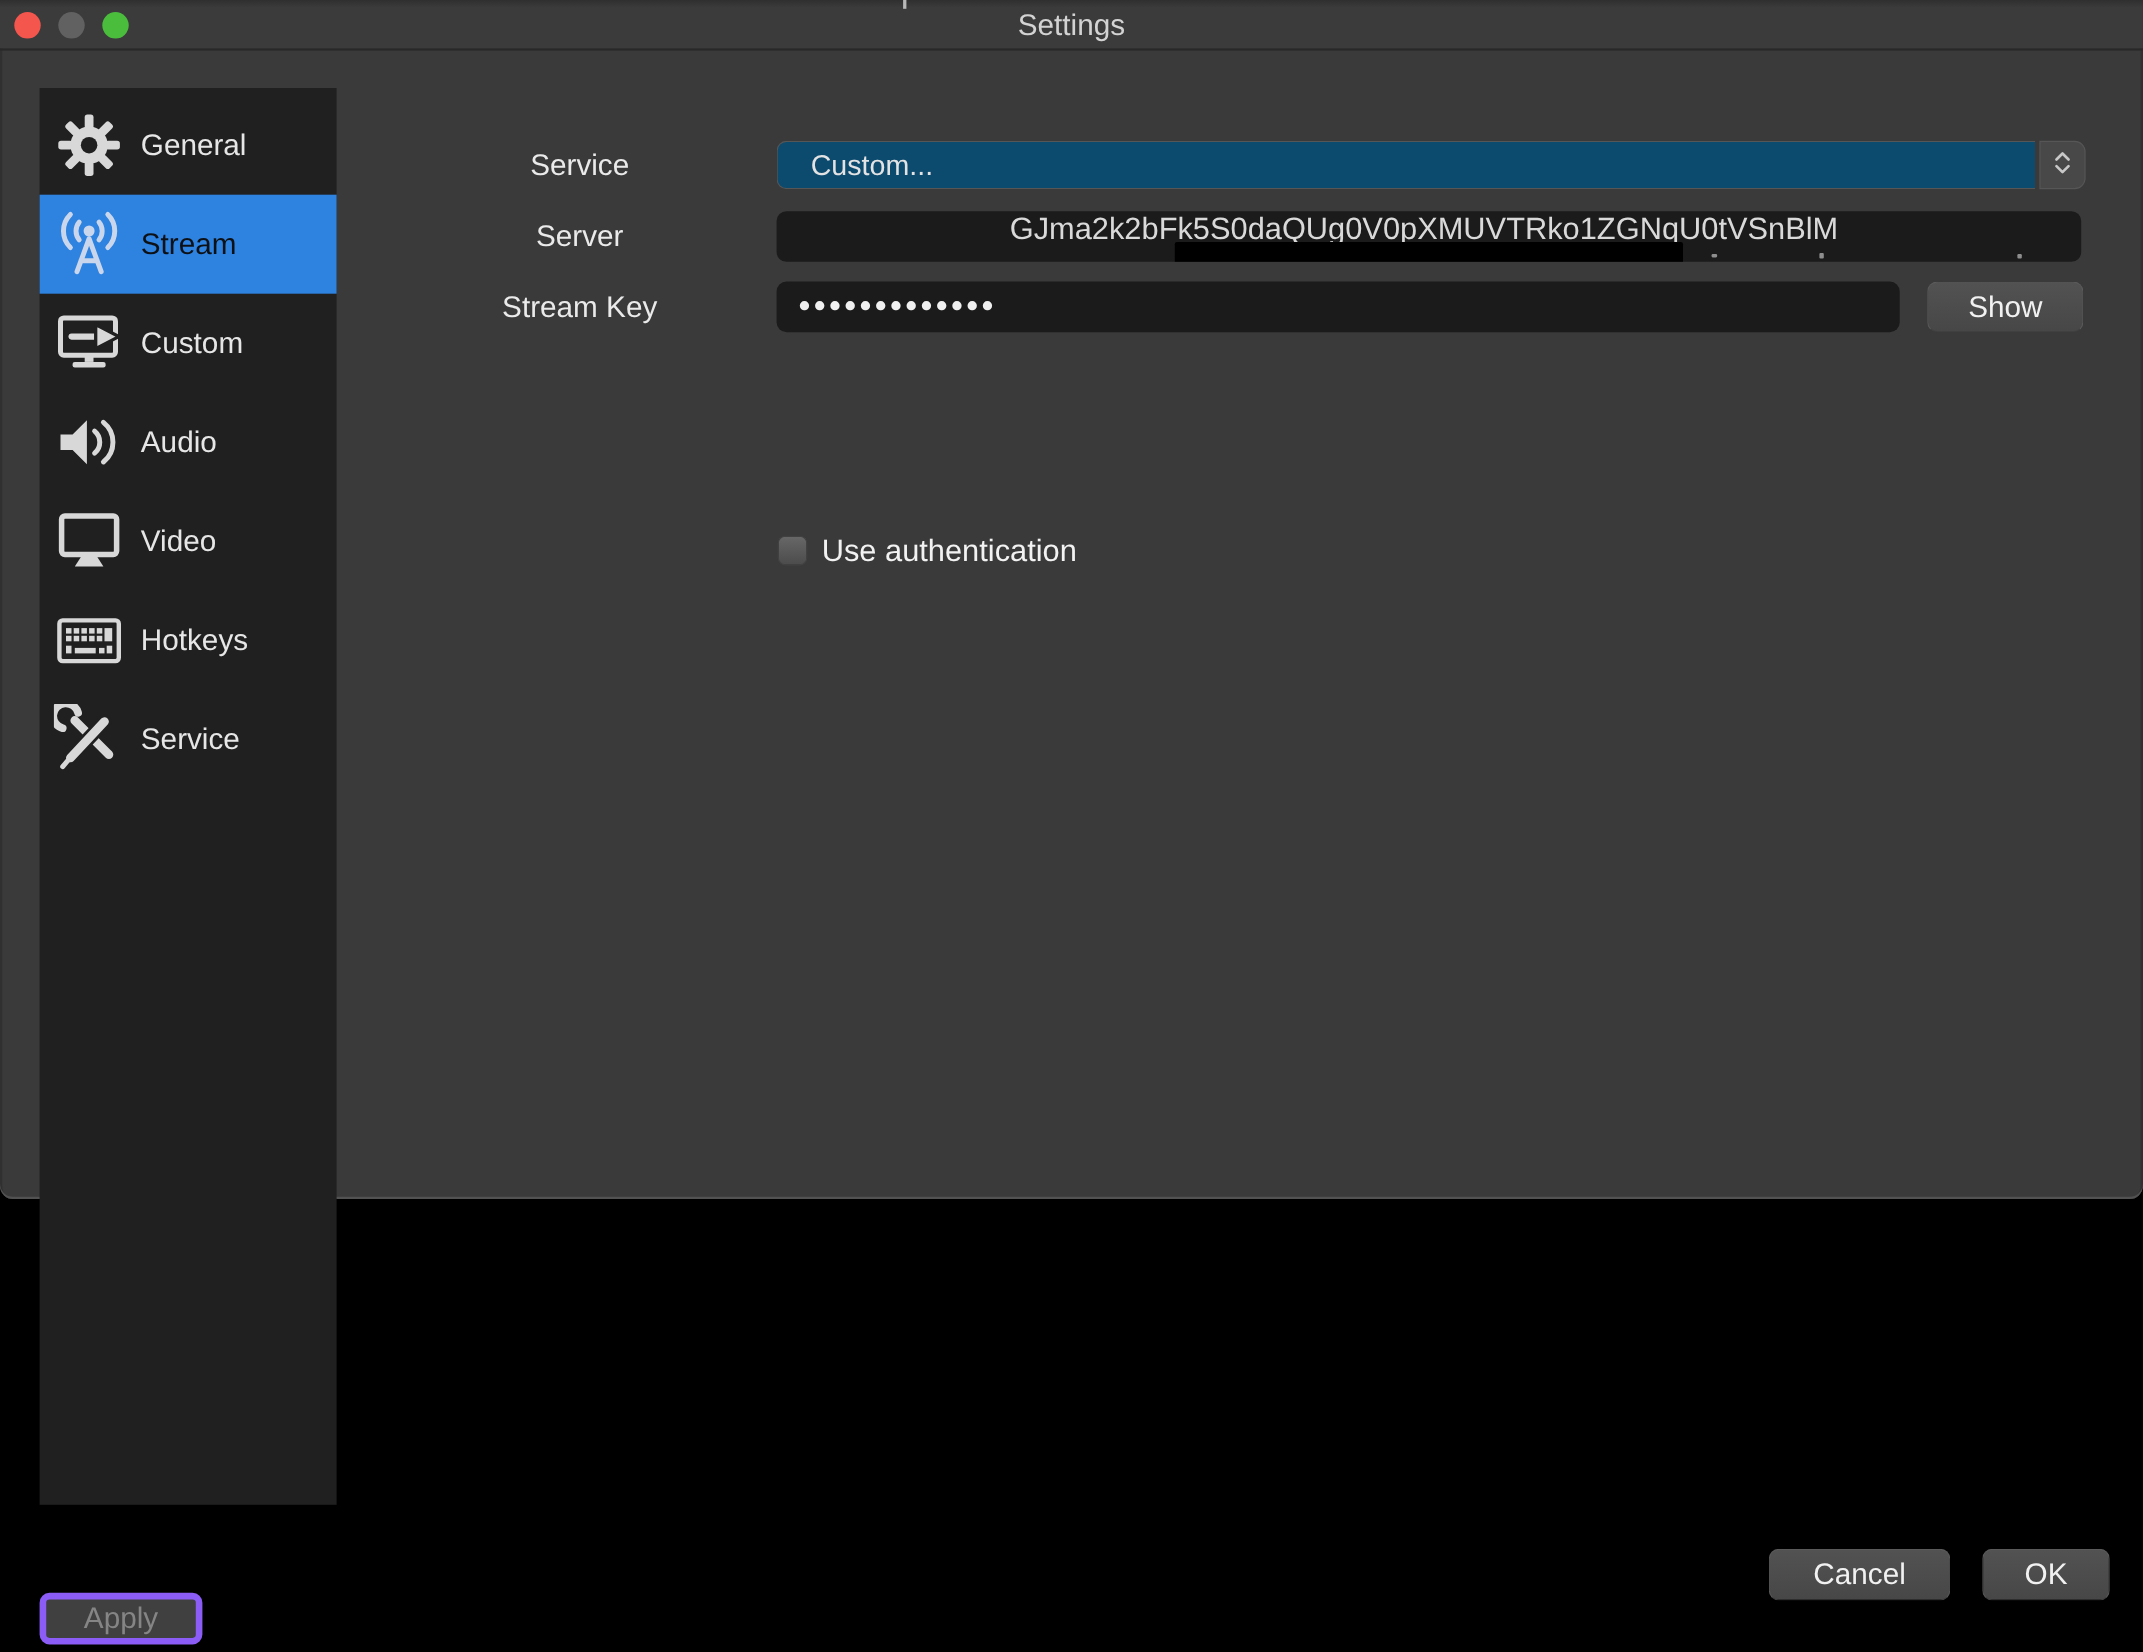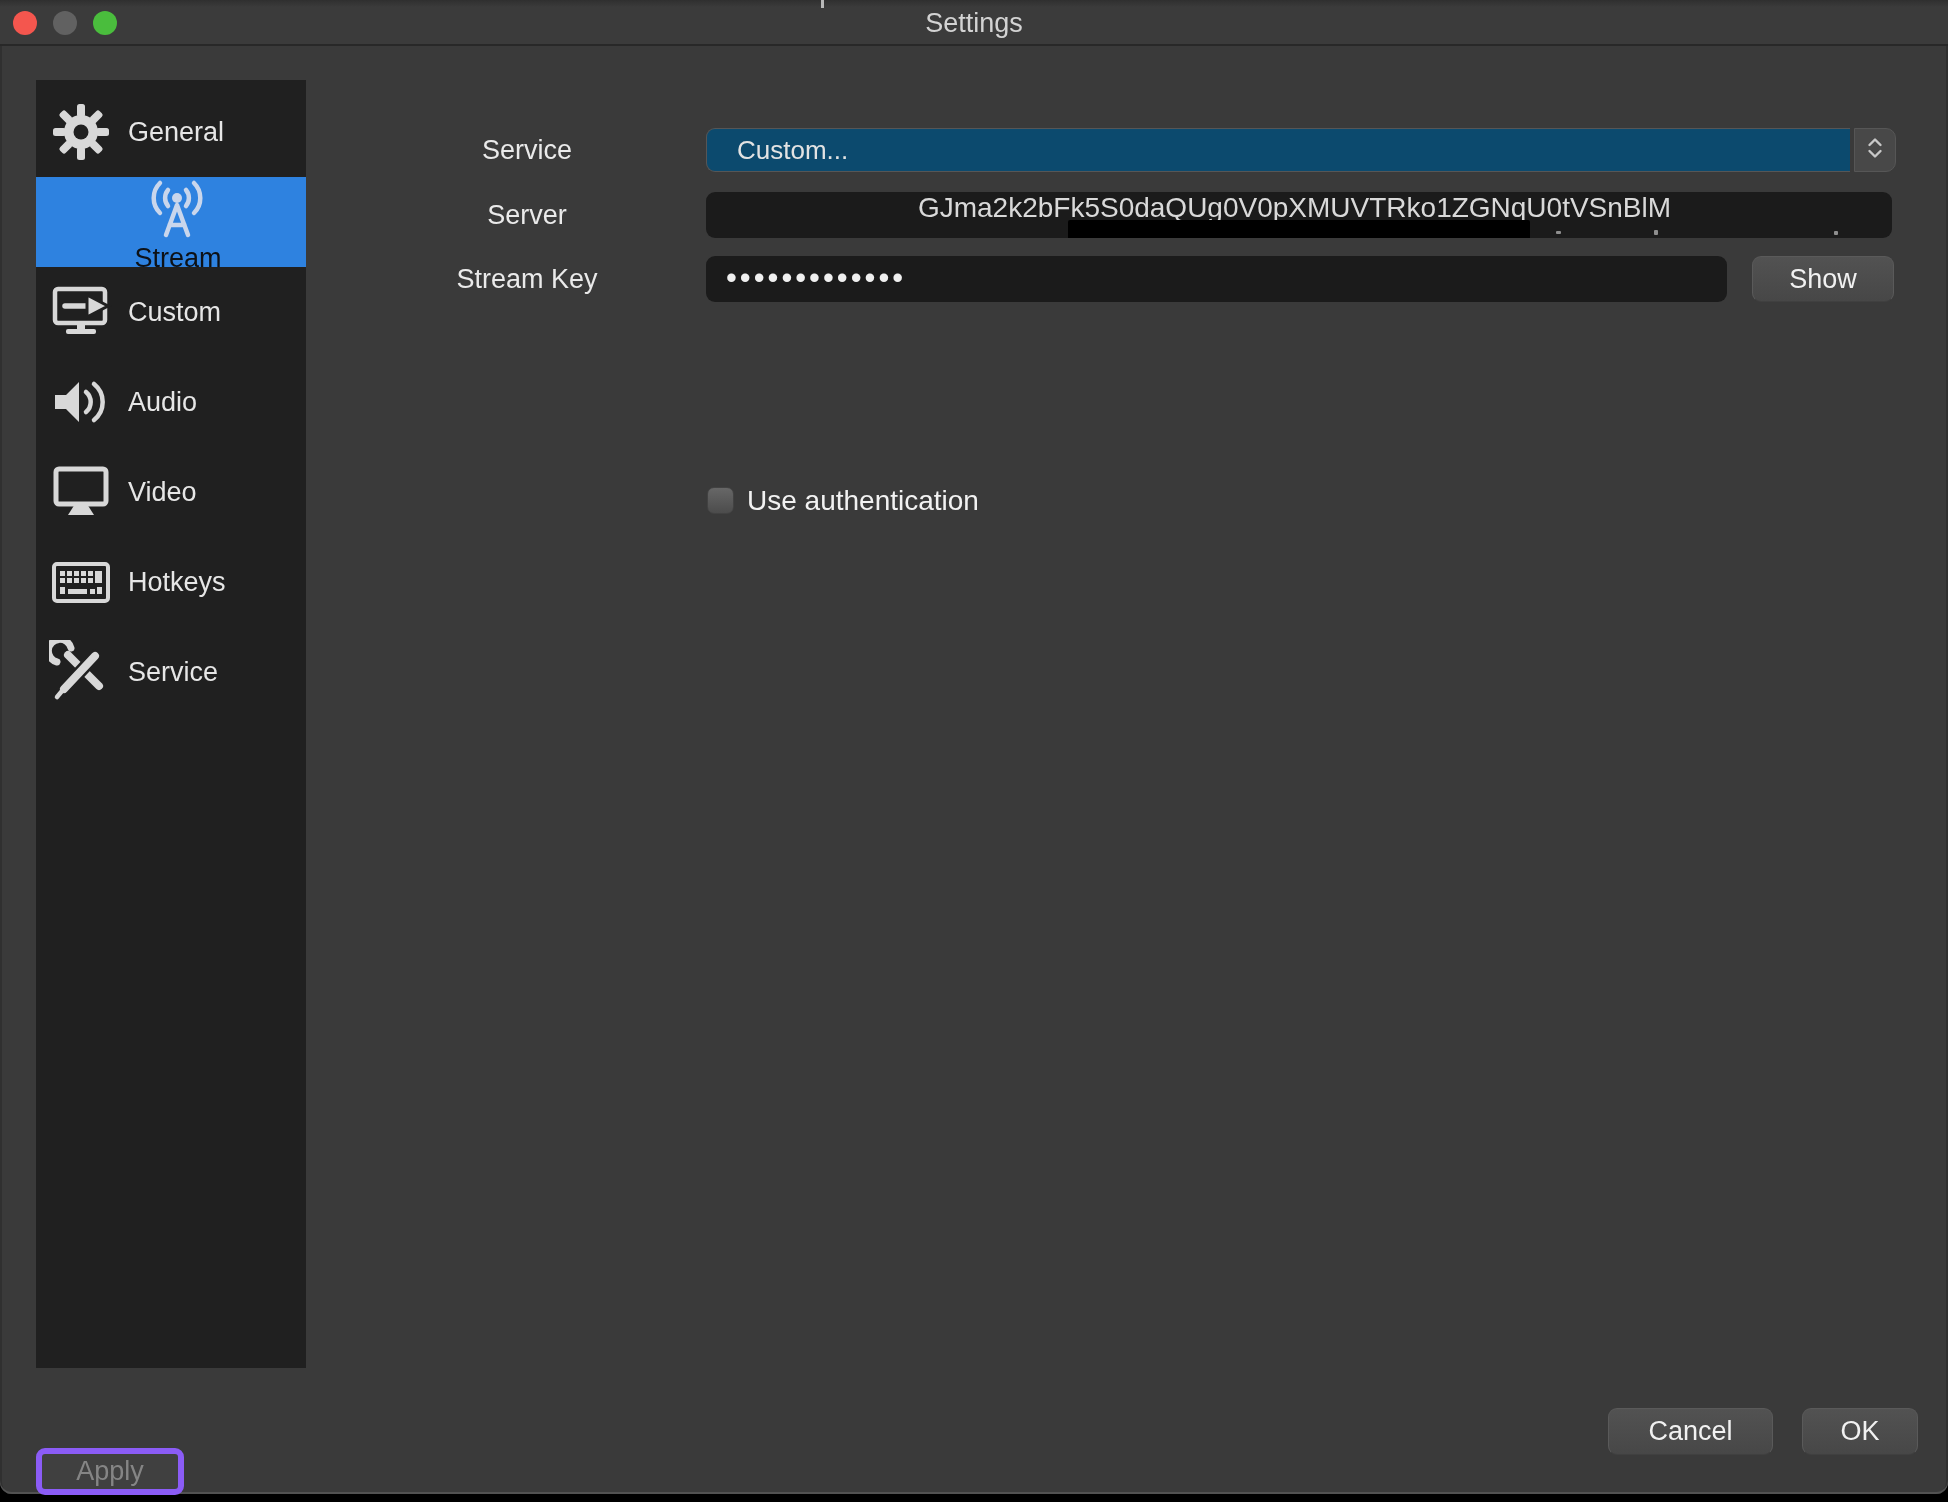--- a/index.html
+++ b/index.html
@@ -1,34 +1,34 @@
 <!DOCTYPE html>
 <html><head>
 <meta charset="utf-8">
 <style>
   html,body{margin:0;padding:0;background:#000;width:1948px;height:1502px;overflow:hidden;
     font-family:"Liberation Sans",sans-serif;-webkit-font-smoothing:antialiased;}
-  .window{position:absolute;left:0;top:0;width:1948px;height:1494px;background:#3a3a3a;
+  .window{position:absolute;left:0;top:0;width:1948px;height:1090px;background:#3a3a3a;
     border-radius:0 0 12px 12px;box-shadow:inset 0 -2px 0 #525252, inset 2px 0 0 #303030, inset -2px 0 0 #303030;}
   
   .titlebar{position:absolute;left:0;top:0;right:0;height:44px;
     background:linear-gradient(#2f2f2f 0px,#3b3b3b 7px,#3b3b3b);border-bottom:2px solid #282828;}
   .title{position:absolute;left:0;right:0;top:0;height:44px;line-height:46px;text-align:center;
     color:#d3d3d3;font-size:27px;}
   .tl{position:absolute;top:11px;width:24px;height:24px;border-radius:50%;}
   .tl.red{left:13px;background:#f4564e;}
   .tl.grey{left:53px;background:#616161;}
   .tl.green{left:93px;background:#4abd3d;}
   .top-artifact{position:absolute;left:821px;top:0;width:3px;height:8px;background:#cfcfcf;opacity:.85;}
   
   .sidebar{position:absolute;left:36px;top:80px;width:270px;height:1288px;background:#202020;padding-top:7px;box-sizing:border-box;}
   .sitem{height:90px;display:flex;align-items:center;cursor:default;}
   .sitem .ibox{width:66px;height:66px;margin-left:12px;display:flex;align-items:center;justify-content:center;flex:0 0 66px;}
   .sitem .slabel{margin-left:14px;font-size:27px;color:#e6e6e6;}
-  .sitem.selected{background:#2e82e0;flex-direction:column;}
+  .sitem.selected{background:#2e82e0;}
   .sitem.selected .slabel{color:#0d1116;}
   .icon-stroke{stroke:#d8d8d8;fill:none;stroke-linecap:round;stroke-linejoin:round;}
   .icon-fill{fill:#d8d8d8;}
   .sel-stroke{stroke:#c9d6ec;fill:none;stroke-linecap:round;stroke-linejoin:round;}
   .sel-fill{fill:#c9d6ec;}
   
   .flabel{position:absolute;width:330px;left:362px;text-align:center;color:#eaeaea;font-size:27px;}
   .combobox{position:absolute;left:706px;top:128px;width:1144px;height:44px;background:#0c4a6e;
     border:1px solid #565656;border-right:none;border-radius:9px 0 0 9px;box-sizing:border-box;
     line-height:42px;color:#e3e3e3;font-size:26px;padding-left:30px;}

